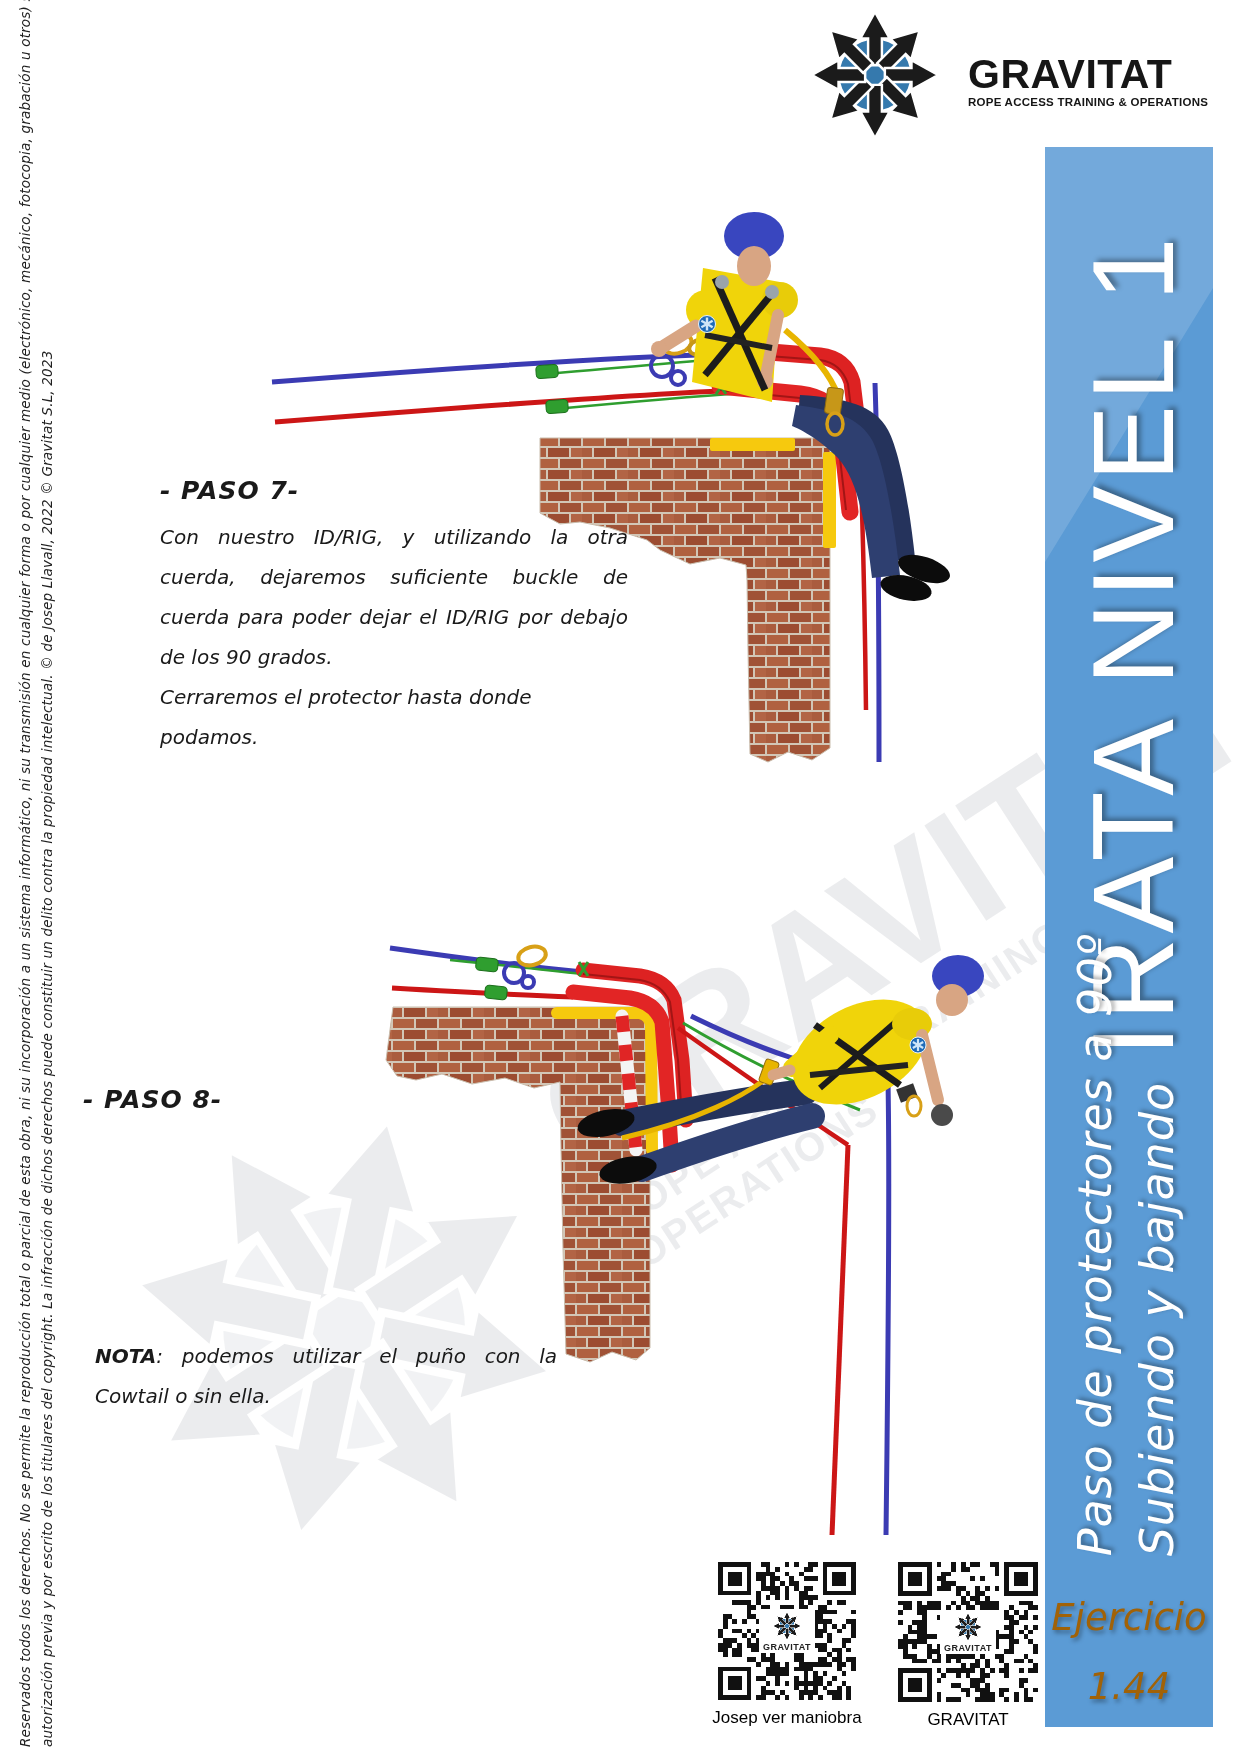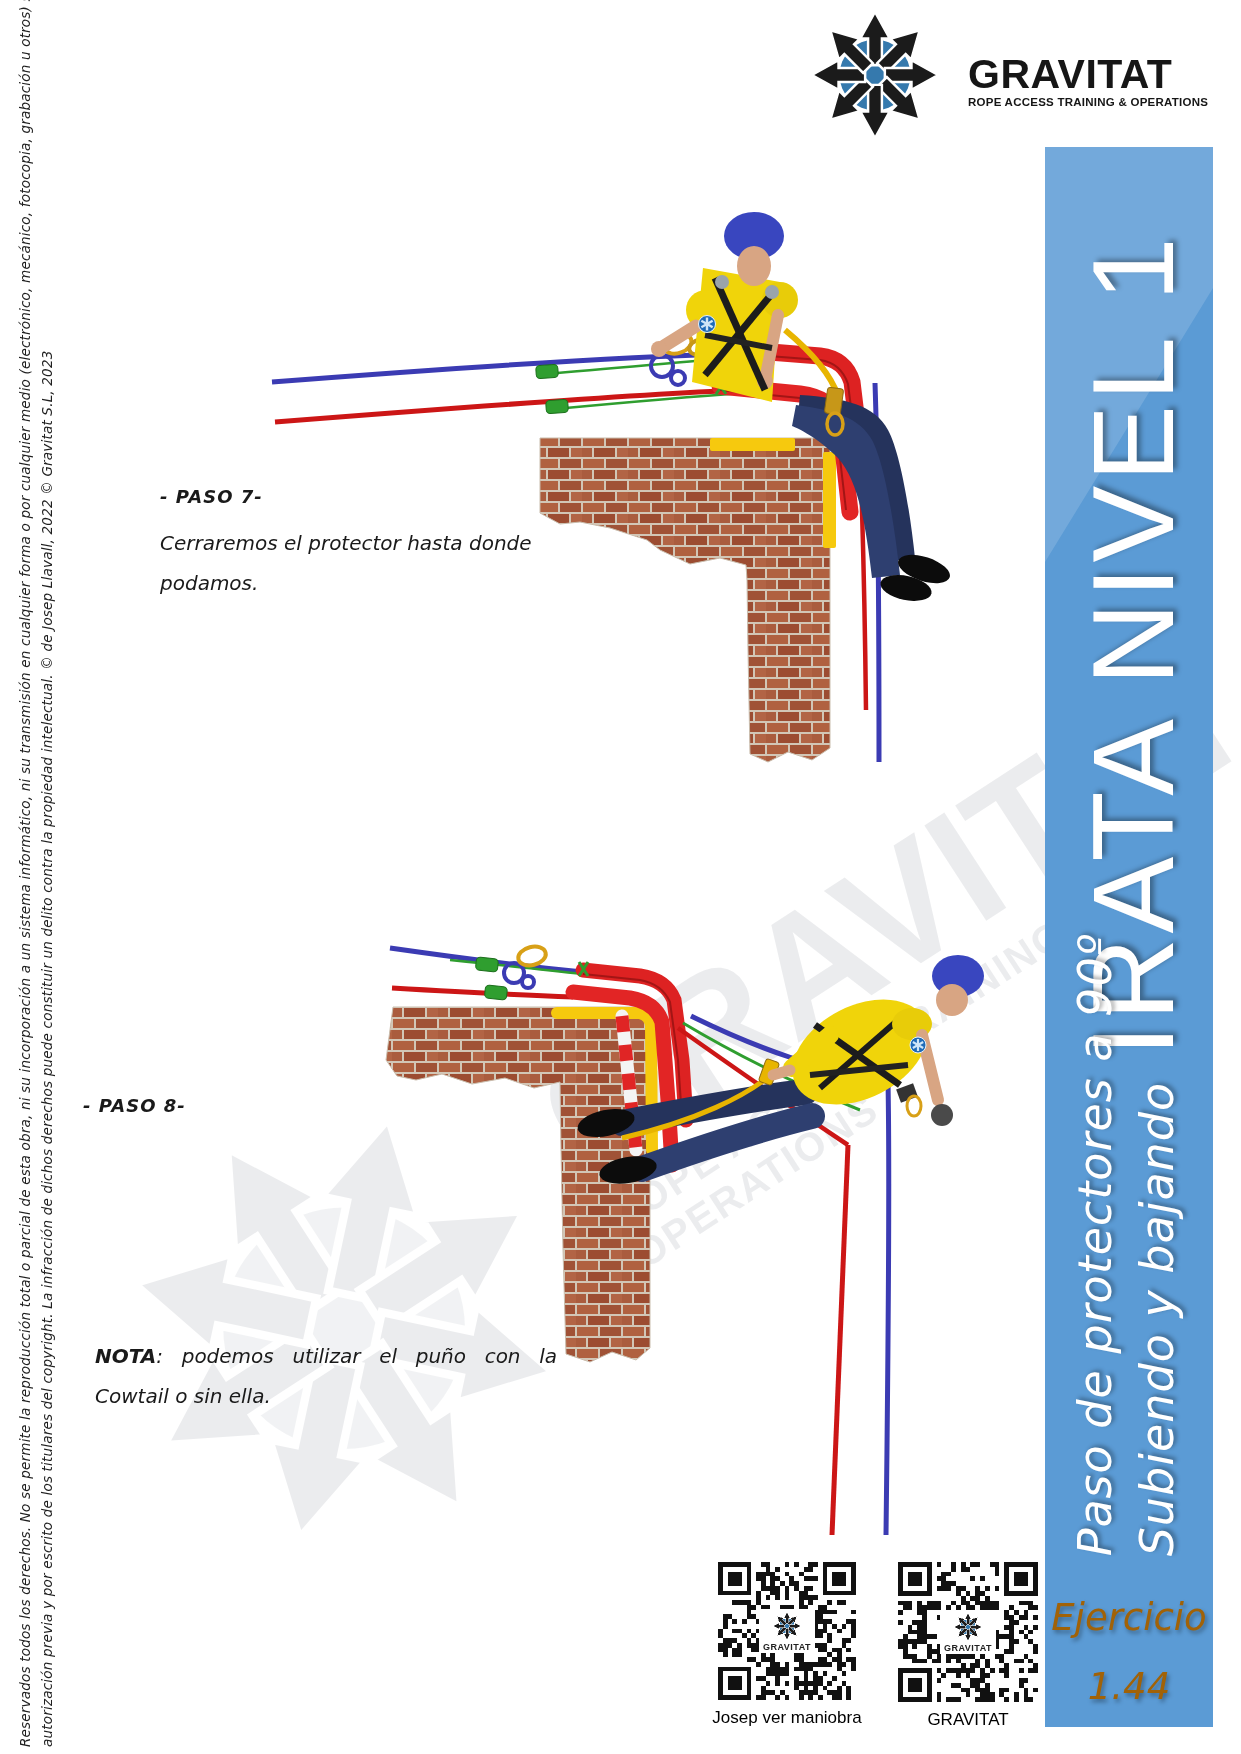--- a/index.html
+++ b/index.html
@@ -36,21 +36,21 @@
   .banner-exercise .num{margin-top:26px;}
   
   .watermark{position:absolute;left:40px;top:860px;display:flex;align-items:center;
     gap:50px;transform:rotate(-33deg);opacity:.13;z-index:1;pointer-events:none;}
   .wm-star{width:470px;height:470px;color:#6b7280;--circ:#9aa4ae;flex:0 0 auto;}
   .wm-title{font-size:165px;font-weight:bold;color:#6b7280;line-height:150px;}
   .wm-sub{font-size:40px;font-weight:bold;color:#6b7280;letter-spacing:2px;margin-top:8px;}
   
   .hand{font-family:"DejaVu Sans",sans-serif;font-style:italic;color:#1a1a1a;
     font-size:20px;line-height:40px;z-index:3;position:absolute;}
-  .hand h3{font-size:18px;font-weight:bold;margin:6px 0 6px 0;letter-spacing:1px;}
+  .hand h3{font-size:25px;font-weight:bold;margin:0 0 6px 0;letter-spacing:1px;}
   .hand p{margin:0;}
   .just{text-align:justify;}
   .paso7{left:160px;top:471px;width:468px;}
   .paso8{left:83px;top:1080px;width:462px;}
   .nota{left:95px;top:1336px;width:462px;}
   
   .illus{position:absolute;z-index:2;}
   
   .qr-fig{position:absolute;z-index:3;text-align:center;}
   .qr-box{position:relative;margin:0 auto;}
@@ -251,20 +251,21 @@
           <rect x="-1.1" y="-6" width="2.2" height="12"></rect>
         <rect x="-1.1" y="-6" width="2.2" height="12" transform="rotate(60)"></rect>
         <rect x="-1.1" y="-6" width="2.2" height="12" transform="rotate(120)"></rect>
         </g>
     </g>
   </g>
 </svg>
 
 <div class="hand paso7">
   <h3>- PASO 7-</h3>
+  <p class="just">Con nuestro ID/RIG, y utilizando  la otra cuerda, dejaremos suficiente buckle de cuerda para poder dejar el ID/RIG por debajo de los 90 grados.</p>
   <p>Cerraremos el protector hasta donde podamos.</p>
 </div>
 
 <div class="hand paso8">
   <h3>- PASO 8-</h3>
 </div>
 
 <div class="hand nota">
   <p class="just">
     <strong>NOTA</strong><span>: podemos utilizar el puño con la Cowtail o sin ella.</span>

